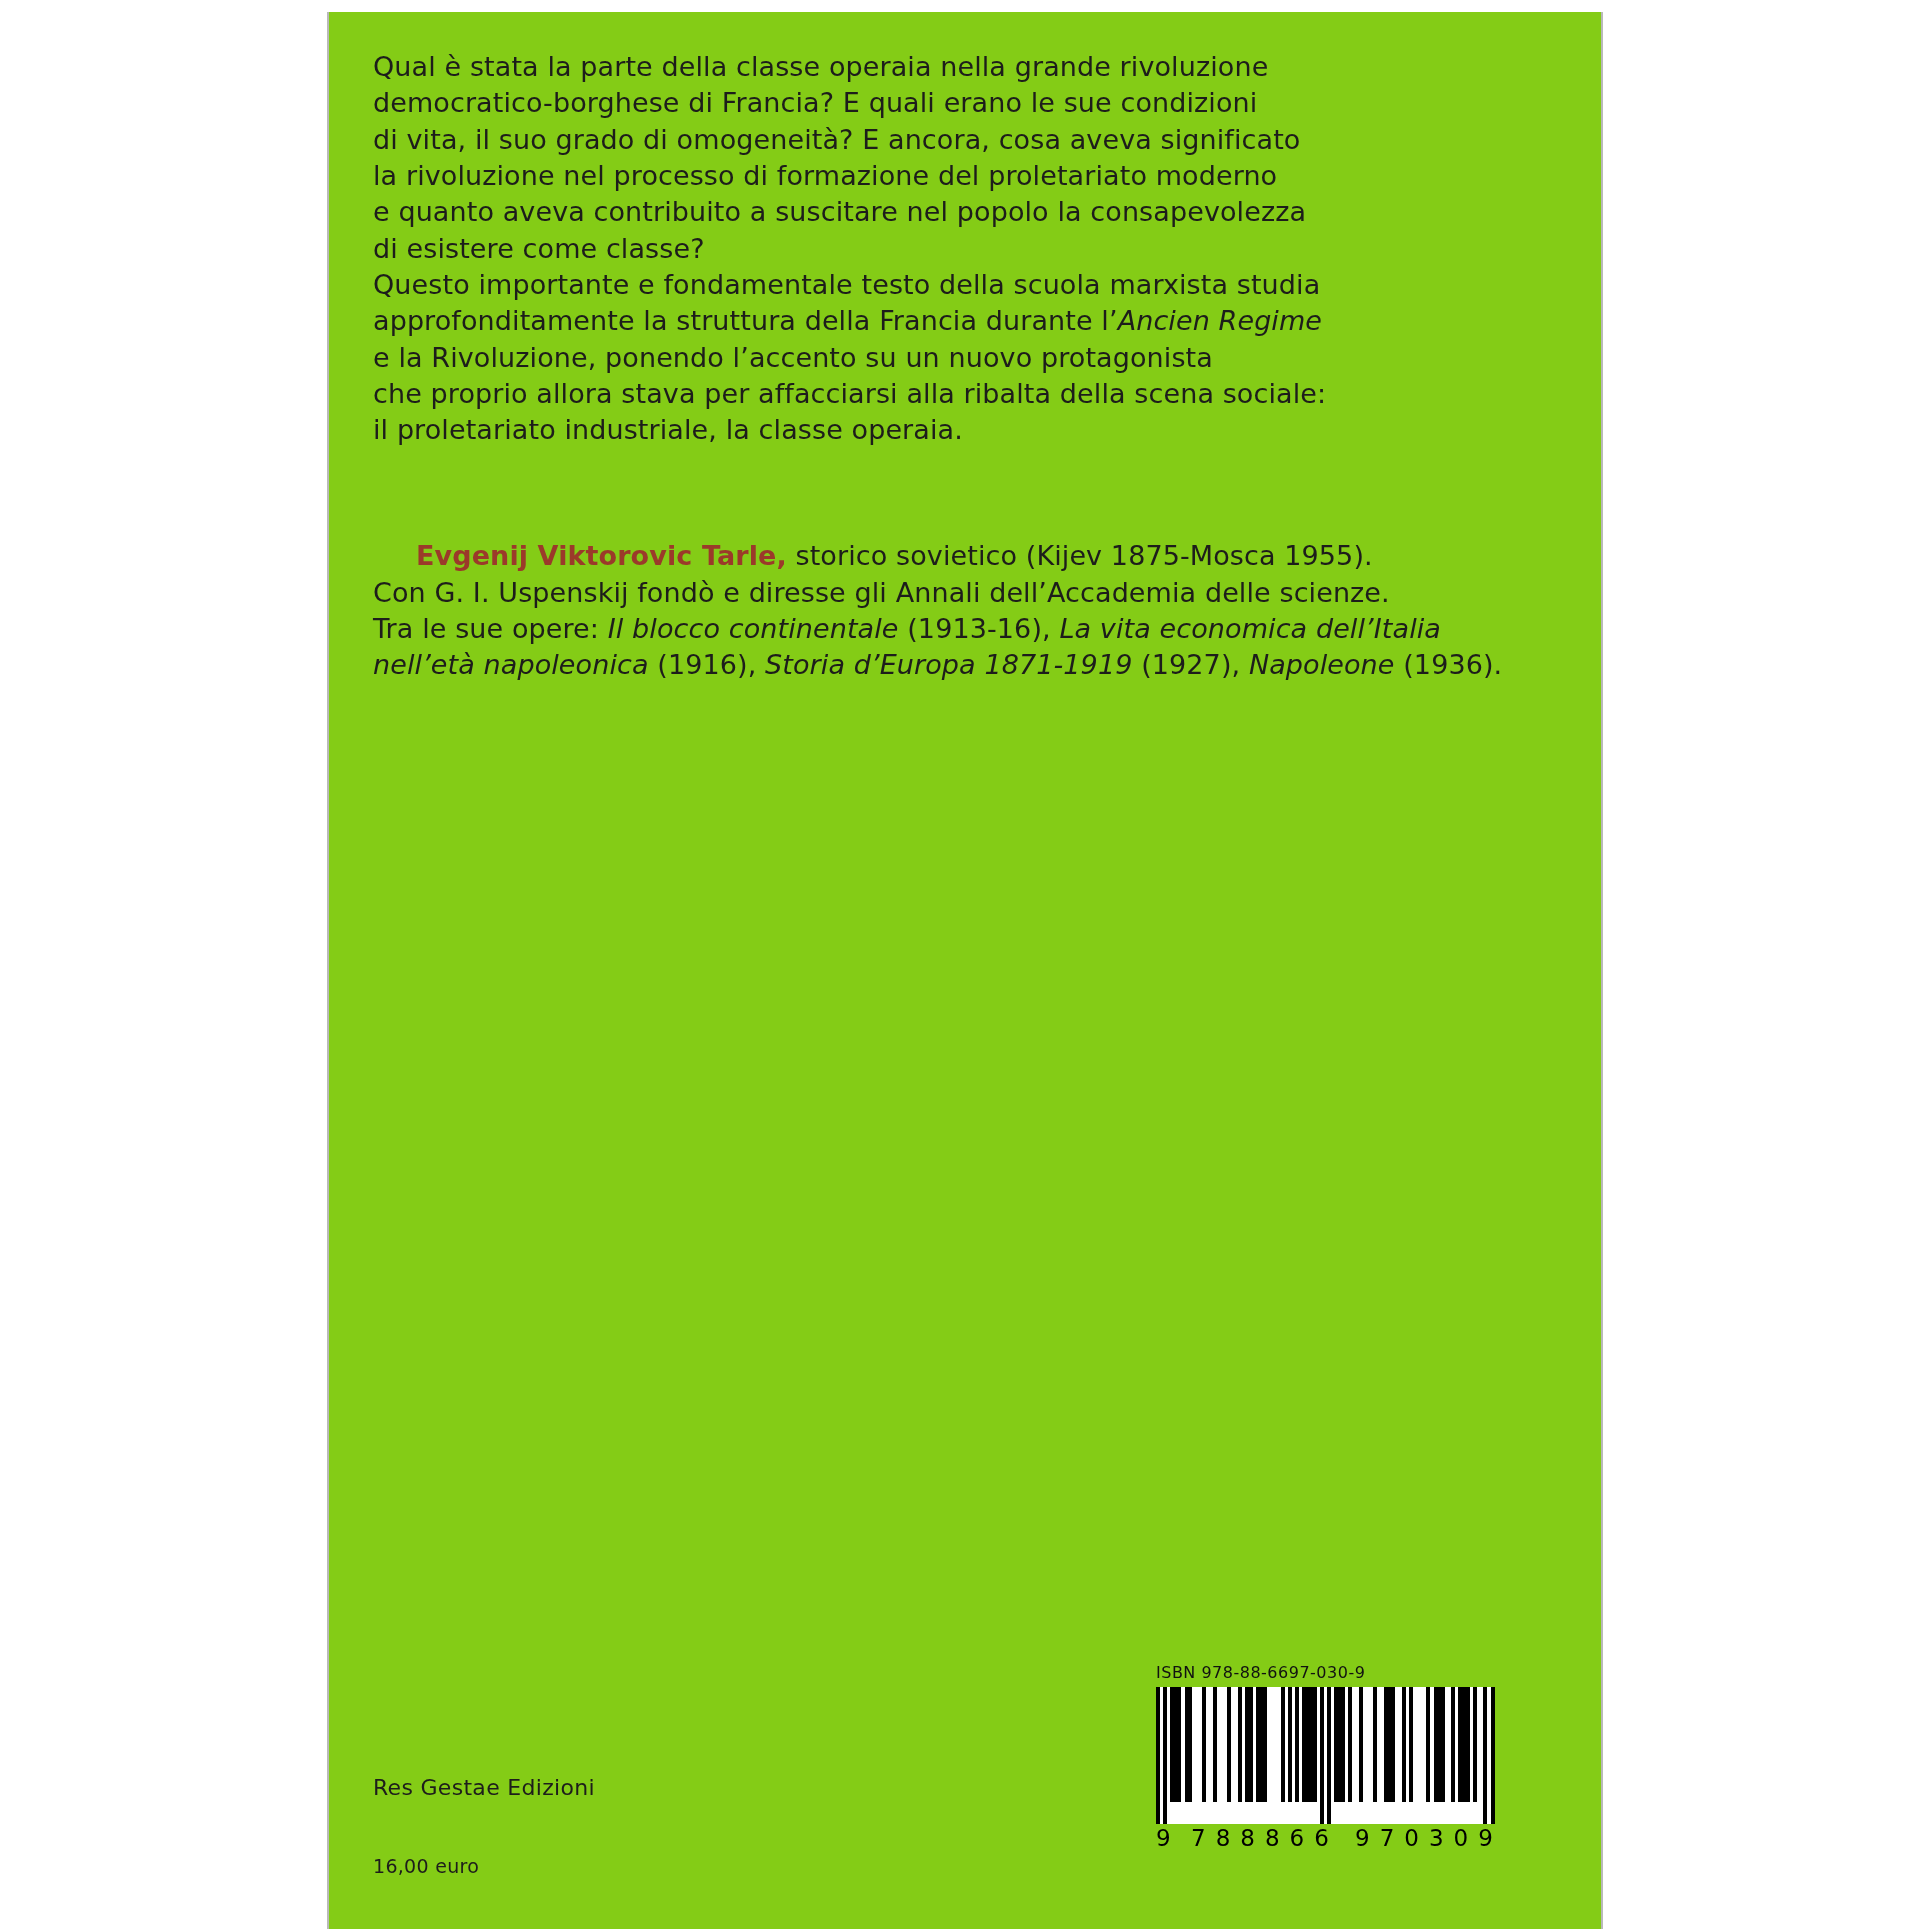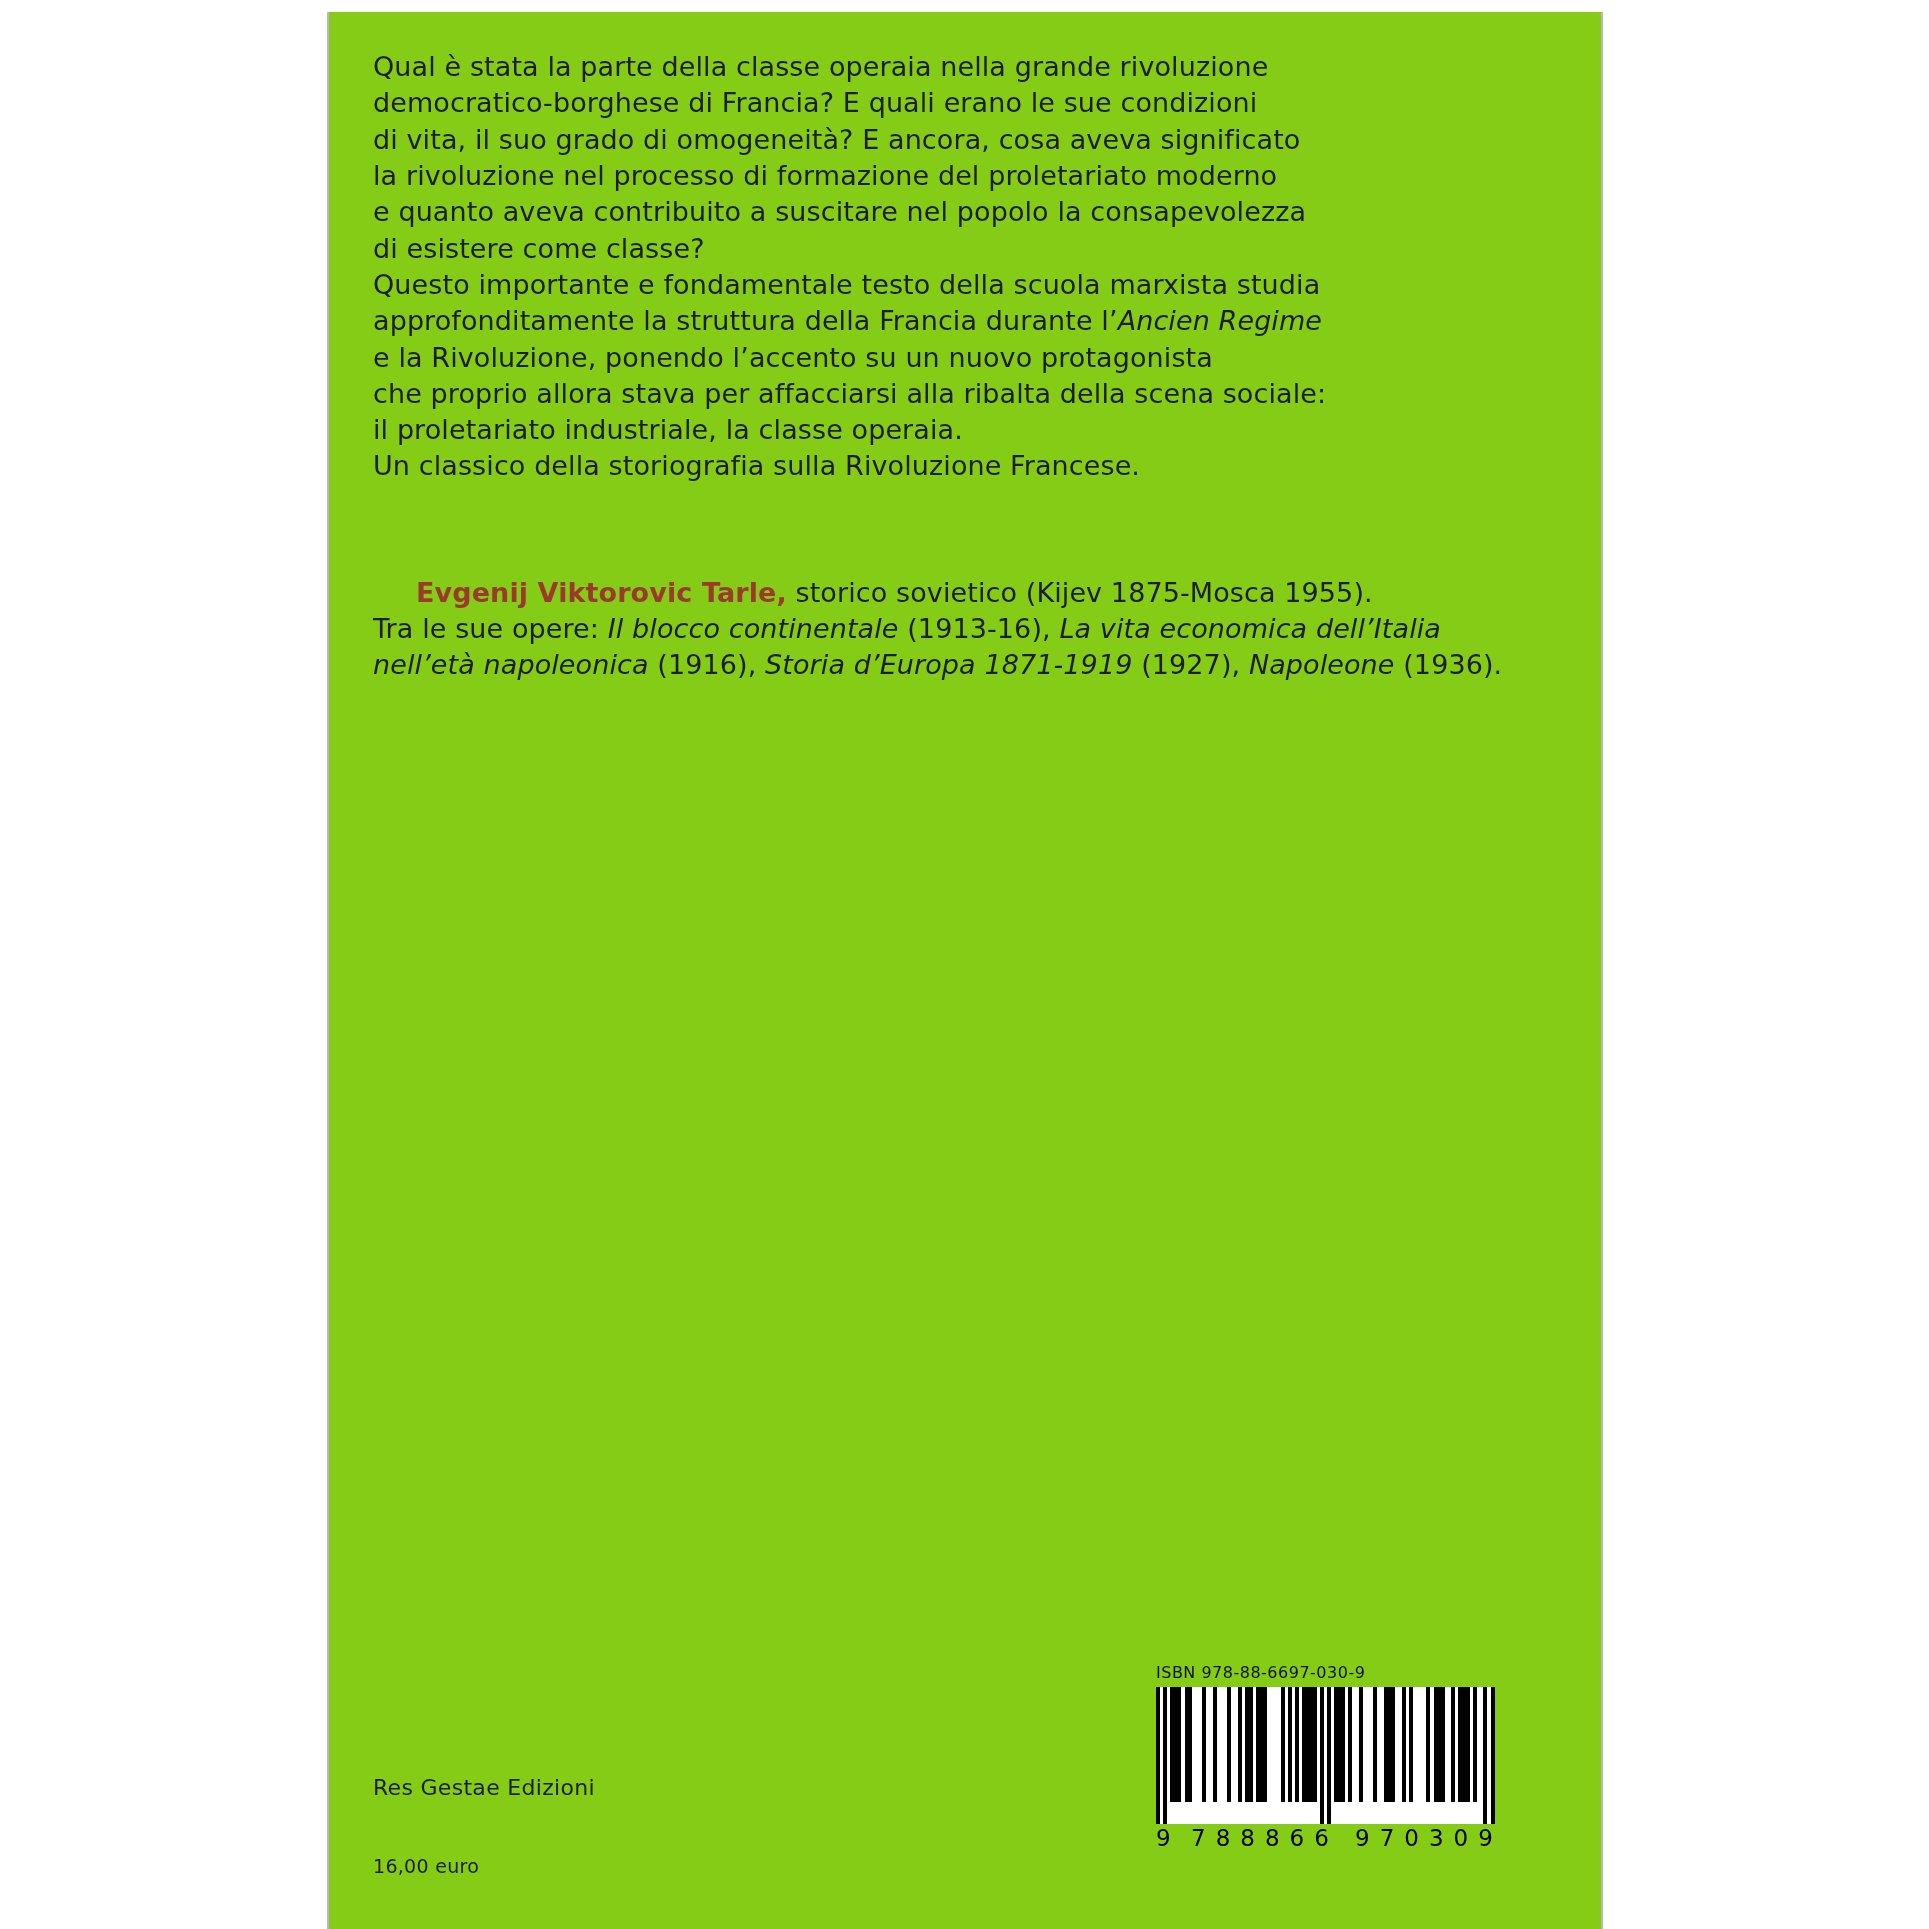--- a/index.html
+++ b/index.html
@@ -129,25 +129,25 @@
       <p>democratico-borghese di Francia? E quali erano le sue condizioni</p>
       <p>di vita, il suo grado di omogeneità? E ancora, cosa aveva significato</p>
       <p>la rivoluzione nel processo di formazione del proletariato moderno</p>
       <p>e quanto aveva contribuito a suscitare nel popolo la consapevolezza</p>
       <p>di esistere come classe?</p>
       <p>Questo importante e fondamentale testo della scuola marxista studia</p>
       <p><span>approfonditamente la struttura della Francia durante l’</span><span class="it">Ancien Regime</span></p>
       <p>e la Rivoluzione, ponendo l’accento su un nuovo protagonista</p>
       <p>che proprio allora stava per affacciarsi alla ribalta della scena sociale:</p>
       <p>il proletariato industriale, la classe operaia.</p>
-      <p>Un classico della storiografia sulla Rivoluzione Francese.</p>
     </div>
 
     <div class="bio">
       <p><span class="author-name">Evgenij Viktorovic Tarle,</span><span> storico sovietico (Kijev 1875-Mosca 1955).</span></p>
+      <p>Con G. I. Uspenskij fondò e diresse gli Annali dell’Accademia delle scienze.</p>
       <p><span>Tra le sue opere: </span><span class="it">Il blocco continentale</span><span> (1913-16), </span><span class="it">La vita economica dell’Italia</span></p>
       <p><span class="it">nell’età napoleonica</span><span> (1916), </span><span class="it">Storia d’Europa 1871-1919</span><span> (1927), </span><span class="it">Napoleone</span><span> (1936).</span></p>
     </div>
 
   </div>
 
   <div class="barcode-block">
     <div class="isbn-text">ISBN 978-88-6697-030-9</div>
     <div class="bars" id="bars">
         <span class="" style="left:0px;width:3.9px;"></span>

